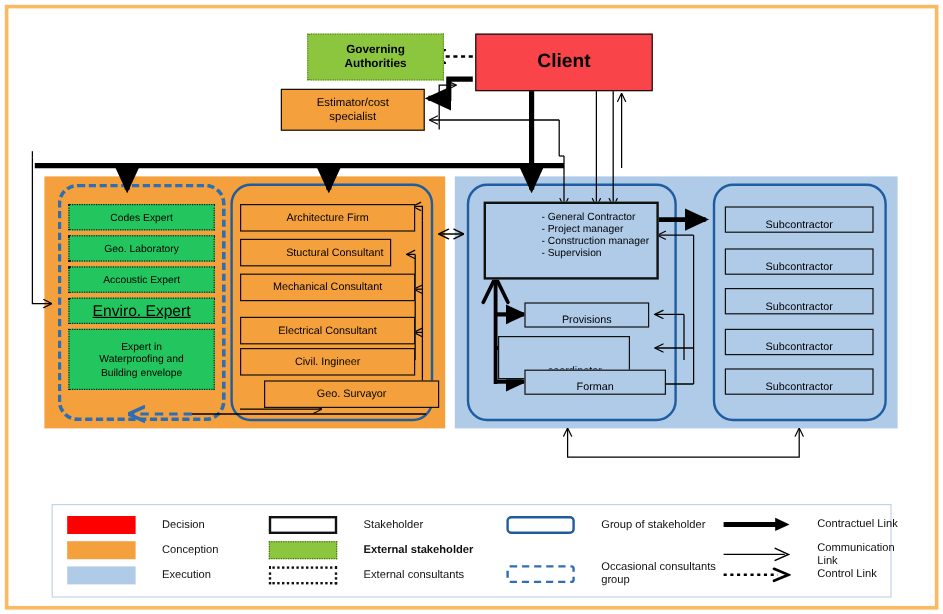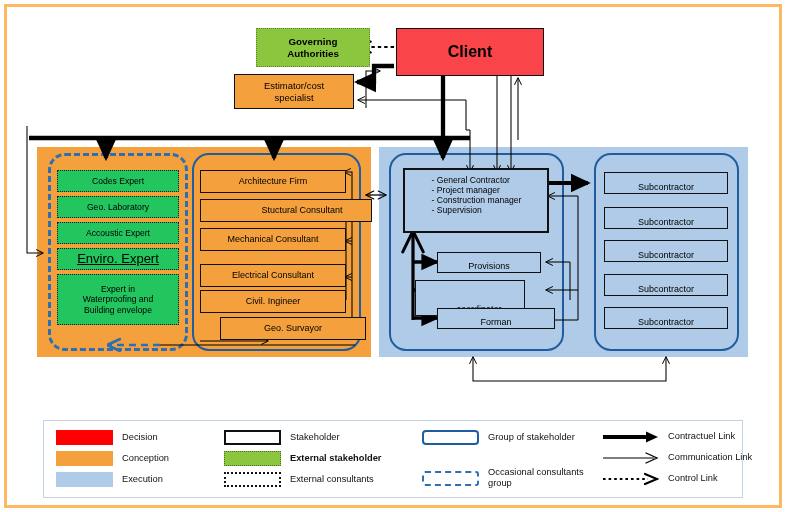--- a/index.html
+++ b/index.html
@@ -84,41 +84,41 @@
   }
   .bx-plainblue {
     background: #AFCBE8;
     border: 1.9px solid #111;
     align-items: flex-end;
   }
   .bx-main {
     background: #AFCBE8;
     border: 2px solid #111;
     align-items: flex-start;
-    justify-content: center;
+    justify-content: flex-end;
     text-align: left;
     padding: 5px 6px 4px 7px;
   }
   .bullets { white-space: pre-line; }
 
   
   #legend {
     position: absolute;
     left: 43px; top: 420px;
     width: 700px; height: 78px;
     background: #ffffff;
     border: 1px solid #C3D3E6;
     box-sizing: border-box;
   }
   .lg-col { position: absolute; top: 0; height: 100%; }
   .lg-row {
     position: absolute;
     display: flex;
     align-items: center;
-    gap: 9px;
+    gap: 22px;
   }
   .lg-label {
     font-size: 9.3px;
     color: #111;
     white-space: pre-line;
     line-height: 1.22;
   }
   .sw {
     width: 57px; height: 15px;
     box-sizing: border-box;
@@ -257,21 +257,21 @@
   </div>
   <div class="node bx-dotted" style="left:57px; top:274px; width:122px; height:51px; font-size:8.6px;">
     <span class="bullets">Expert  in
 Waterproofing  and
 Building envelope</span>
   </div>
 
   <div class="node bx-orange" style="left:200px; top:170px; width:146px; height:23px; font-size:9px;">
     <span>Architecture Firm</span>
   </div>
-  <div class="node bx-orange" style="left:200px; top:199px; width:172px; height:23px; font-size:9px;padding-left:32px;">
+  <div class="node bx-orange" style="left:200px; top:199px; width:126px; height:23px; font-size:9px;padding-left:32px;">
     <span>Stuctural Consultant</span>
   </div>
   <div class="node bx-orange" style="left:200px; top:228px; width:146px; height:23px; font-size:9px;">
     <span>Mechanical Consultant</span>
   </div>
   <div class="node bx-orange" style="left:200px; top:264px; width:146px; height:23px; font-size:9px;">
     <span>Electrical Consultant</span>
   </div>
   <div class="node bx-orange" style="left:200px; top:290px; width:146px; height:23px; font-size:9px;">
     <span>Civil.  Ingineer</span>

